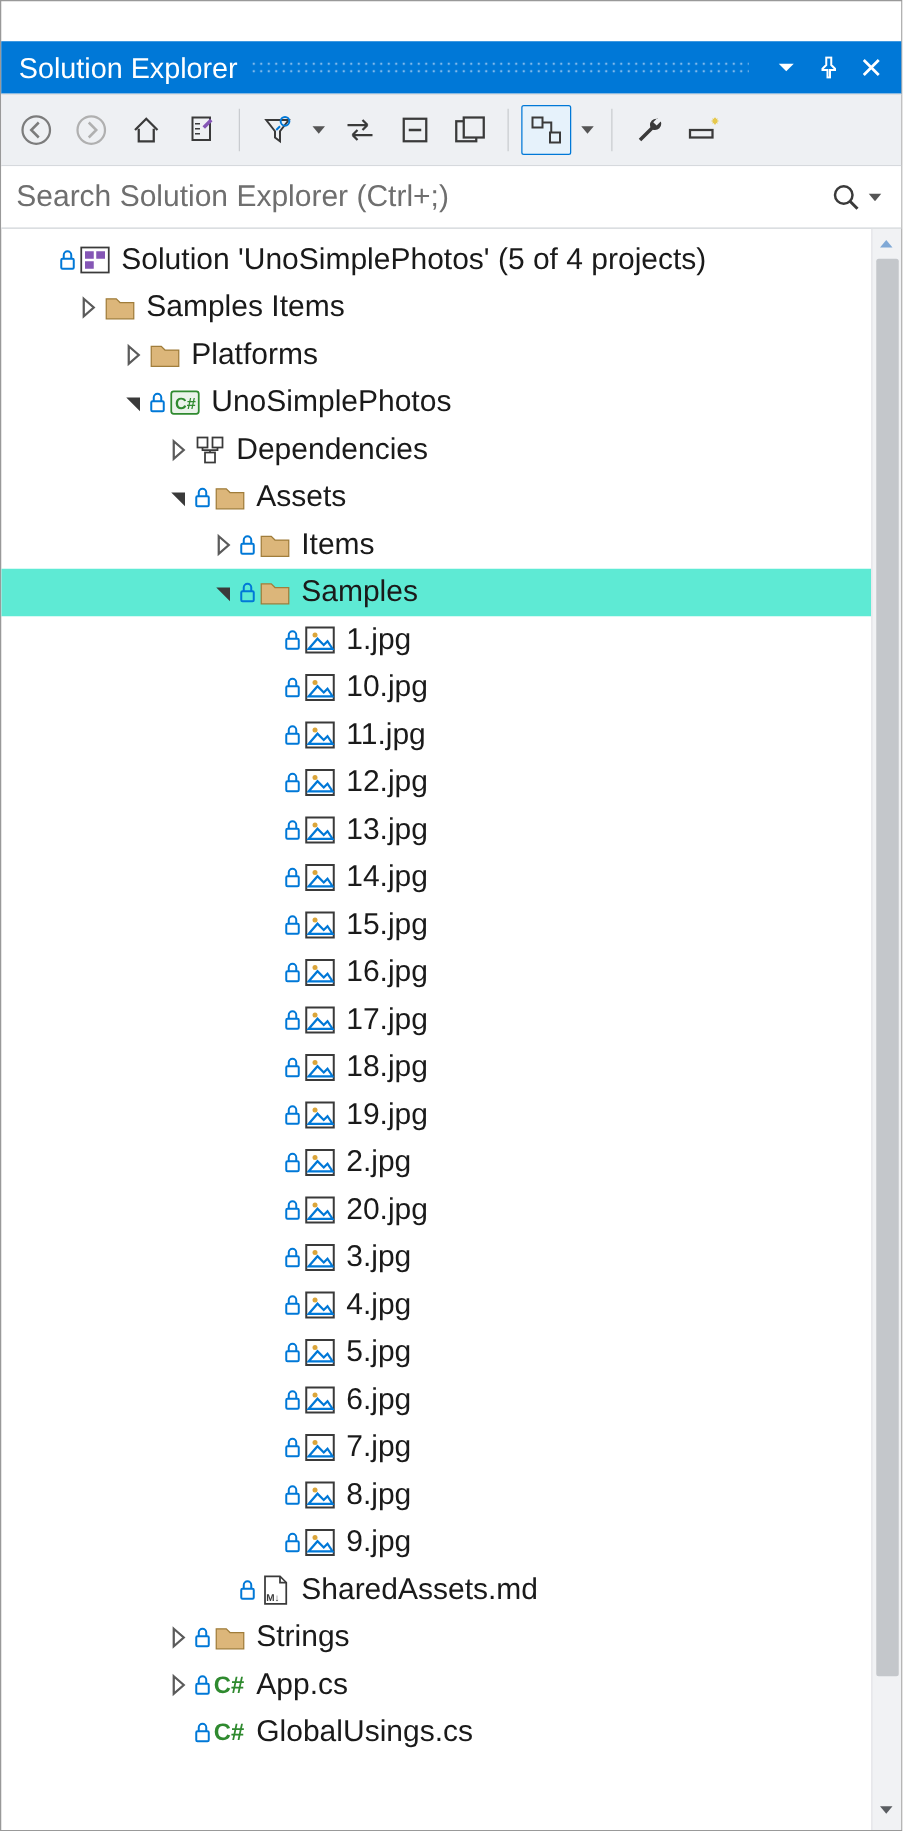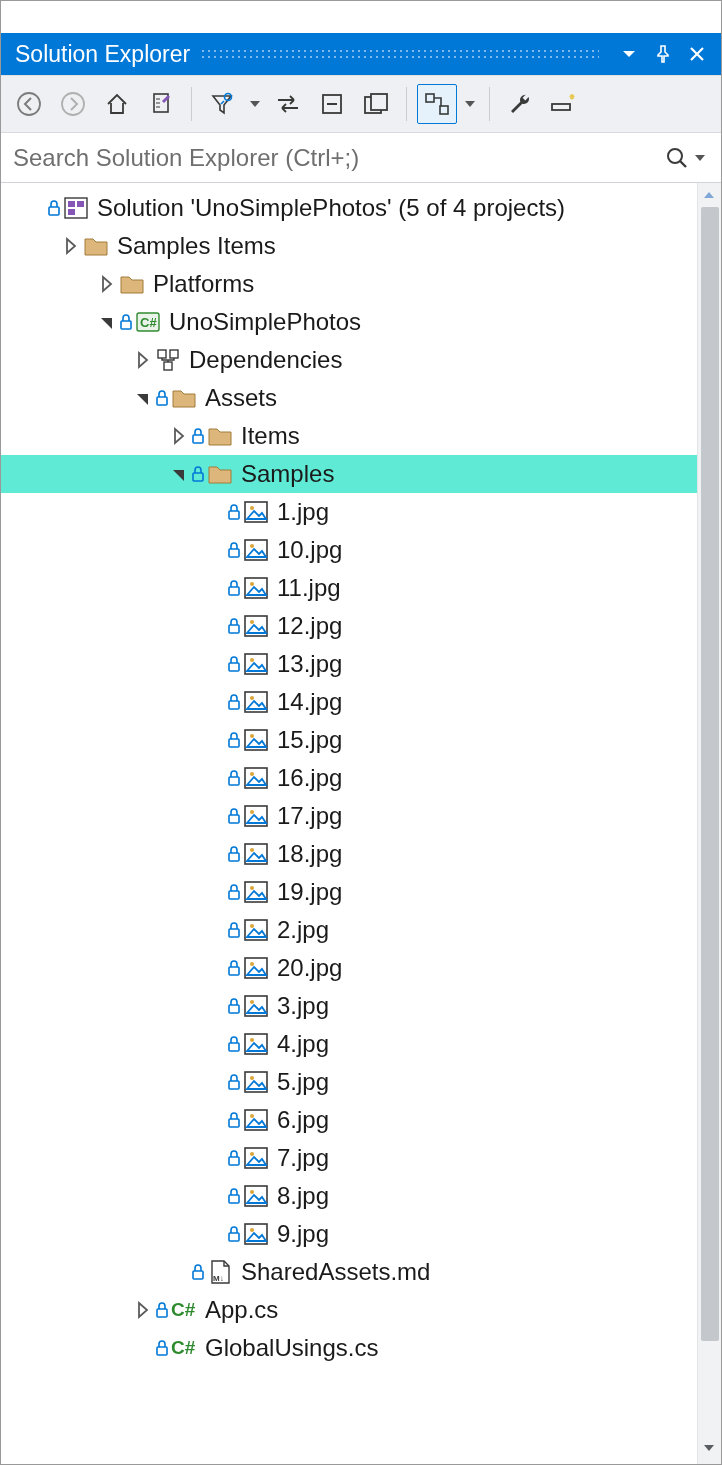--- a/index.html
+++ b/index.html
@@ -612,20 +612,39 @@
               <use href="#i-arrow-closed"></use>
             </svg>
           </span>
           <span class="lock">
             <svg width="14" height="18" viewBox="0 0 14 18">
               <use href="#i-lock"></use>
             </svg>
           </span>
           <span class="icon">
             <svg width="26" height="26" viewBox="0 0 26 26">
+              <use href="#i-folder"></use>
+            </svg>
+          </span>
+          <span class="label">Strings</span>
+        </div>
+        <div class="row">
+          <span class="pad" style="width: 130px;"></span>
+          <span class="arrowcell">
+            <svg width="18" height="20" viewBox="0 0 18 20">
+              <use href="#i-arrow-closed"></use>
+            </svg>
+          </span>
+          <span class="lock">
+            <svg width="14" height="18" viewBox="0 0 14 18">
+              <use href="#i-lock"></use>
+            </svg>
+          </span>
+          <span class="icon">
+            <svg width="26" height="26" viewBox="0 0 26 26">
               <use href="#i-cs"></use>
             </svg>
           </span>
           <span class="label">App.cs</span>
         </div>
         <div class="row">
           <span class="pad" style="width: 130px;"></span>
           <span class="arrowcell"></span>
           <span class="lock">
             <svg width="14" height="18" viewBox="0 0 14 18">

